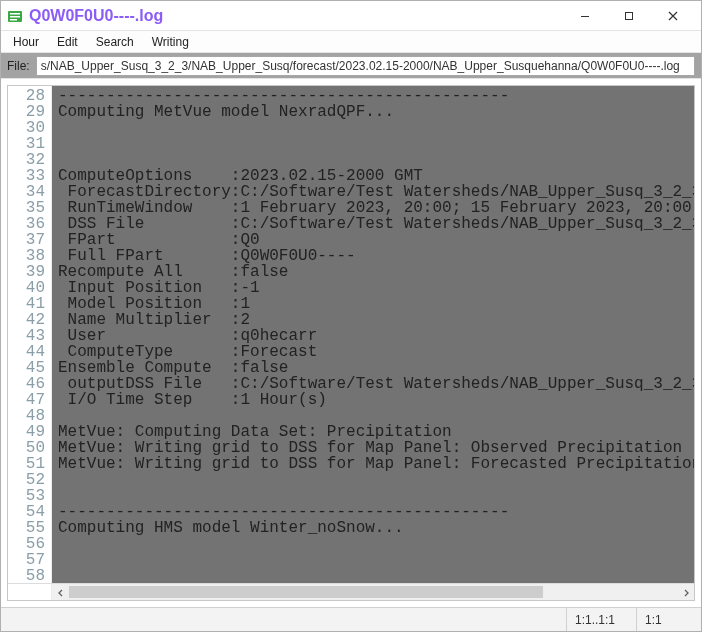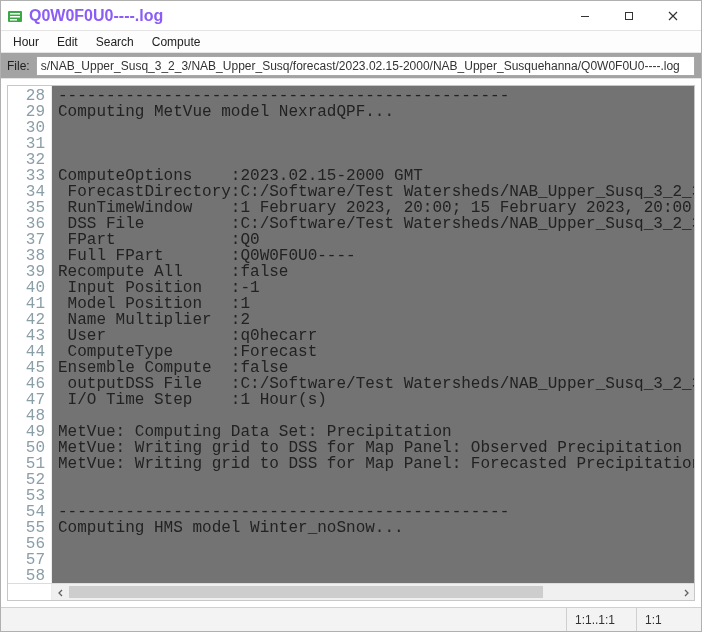--- a/index.html
+++ b/index.html
@@ -196,21 +196,21 @@
           <path d="M1 1 L9 9 M9 1 L1 9" stroke="#333" stroke-width="1.2"></path>
         </svg>
     </div>
   </div>
 </div>
 
 <div class="menubar">
   <span class="menu-item">Hour</span>
   <span class="menu-item">Edit</span>
   <span class="menu-item">Search</span>
-  <span class="menu-item">Compute</span>
+  <span class="menu-item">Writing</span>
 </div>
 
 <div class="filebar">
   <span class="filebar-label">File:</span>
   <input class="filebar-input" type="text" readonly="" value="s/NAB_Upper_Susq_3_2_3/NAB_Upper_Susq/forecast/2023.02.15-2000/NAB_Upper_Susquehanna/Q0W0F0U0----.log" style="">
 </div>
 
 <div class="content-frame">
   <div class="editor-area">
     <div class="gutter" id="gutter" style="white-space: pre; font-family: Consolas, &quot;Courier New&quot;, monospace;">28

